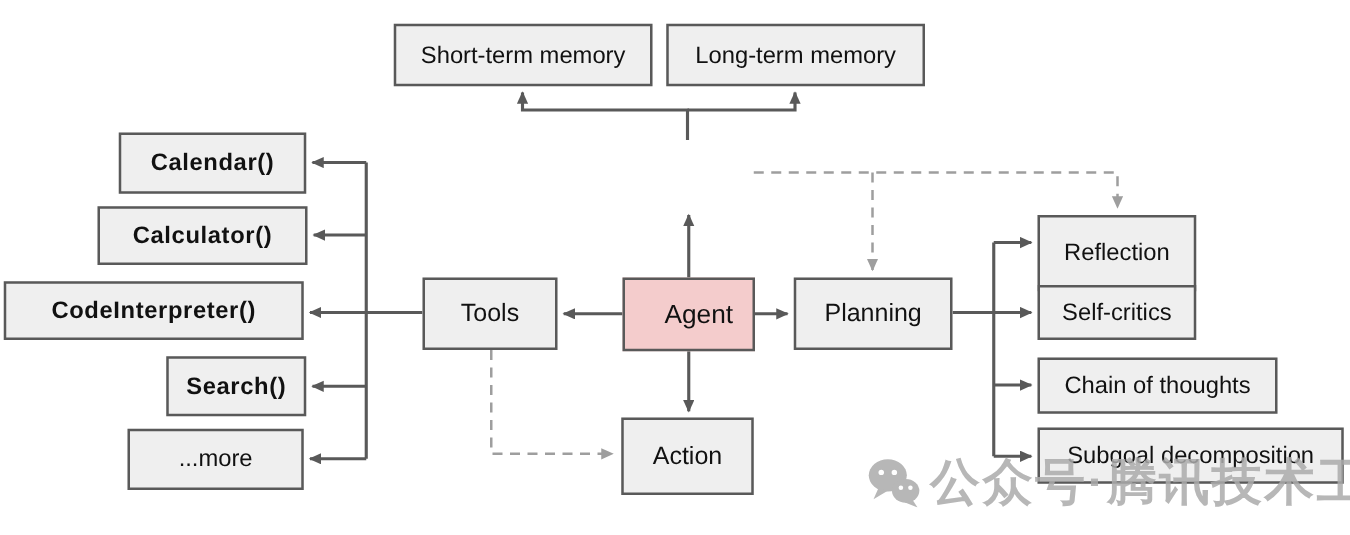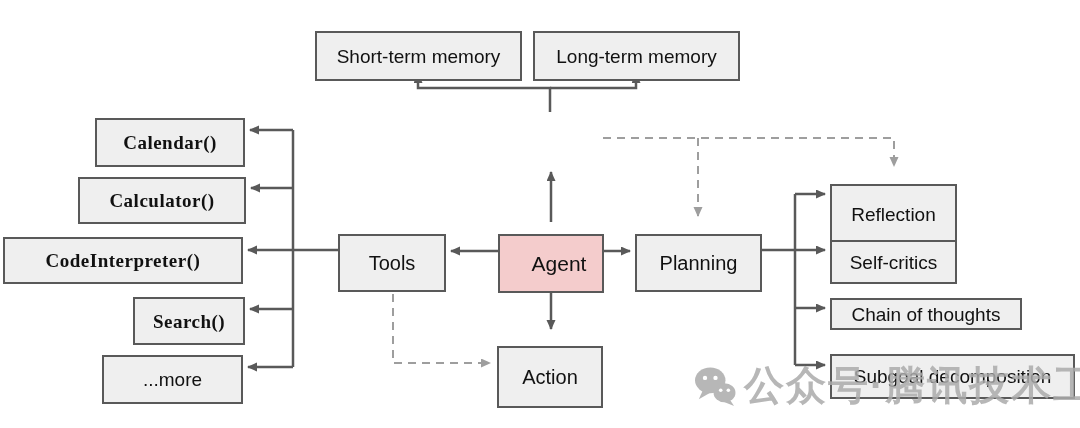--- a/index.html
+++ b/index.html
@@ -46,31 +46,30 @@
     z-index: 2;
     display: flex;
     align-items: center;
     justify-content: center;
     background: var(--node-fill);
     border: 2px solid var(--node-border);
     font-size: 20px;
     color: #111111;
     white-space: nowrap;
     line-height: 1;
-    margin-top: 12px;
   }
   .node.small { font-size: 19px; }
   .node.agent {
     background: var(--agent-fill);
     font-weight: normal;
     font-size: 21px;
     padding-left: 16px;
   }
   .node.mono {
-    font-family: Liberation Serif, serif;
+    font-family: Liberation Sans, sans-serif;
     font-weight: bold;
     font-size: 19px;
     letter-spacing: 0.5px;
   }
   .watermark {
     position: absolute;
     left: 694px;
     top: 358px;
     z-index: 3;
     display: flex;
@@ -149,21 +148,21 @@
   <div class="node mono" style="left:3px; top:225px; width:240px; height:47px">CodeInterpreter()</div>
 
   <div class="node mono" style="left:133px; top:285px; width:112px; height:48px">Search()</div>
 
   <div class="node small" style="left:102px; top:343px; width:141px; height:49px">...more</div>
 
   <div class="node small" style="left:830px; top:172px; width:127px; height:61px">Reflection</div>
 
   <div class="node small" style="left:830px; top:228px; width:127px; height:44px">Self-critics</div>
 
-  <div class="node small" style="left:830px; top:286px; width:192px; height:32px">Chain of thoughts</div>
+  <div class="node small" style="left:830px; top:286px; width:192px; height:45px">Chain of thoughts</div>
 
   <div class="node small" style="left:830px; top:342px; width:245px; height:45px">Subgoal decomposition</div>
 
   <div class="watermark">
     <svg width="42" height="40" viewBox="0 0 44 42" xmlns="http://www.w3.org/2000/svg">
       <ellipse class="wm-bubble" cx="17" cy="15" rx="16" ry="13.5"></ellipse>
       <polygon class="wm-bubble" points="9,26 5,35 17,28"></polygon>
       <circle cx="11.5" cy="12.5" r="2.3" fill="#ffffff"></circle>
       <circle cx="22.5" cy="12.5" r="2.3" fill="#ffffff"></circle>
       <ellipse class="wm-bubble" cx="32" cy="28" rx="11.5" ry="10"></ellipse>

